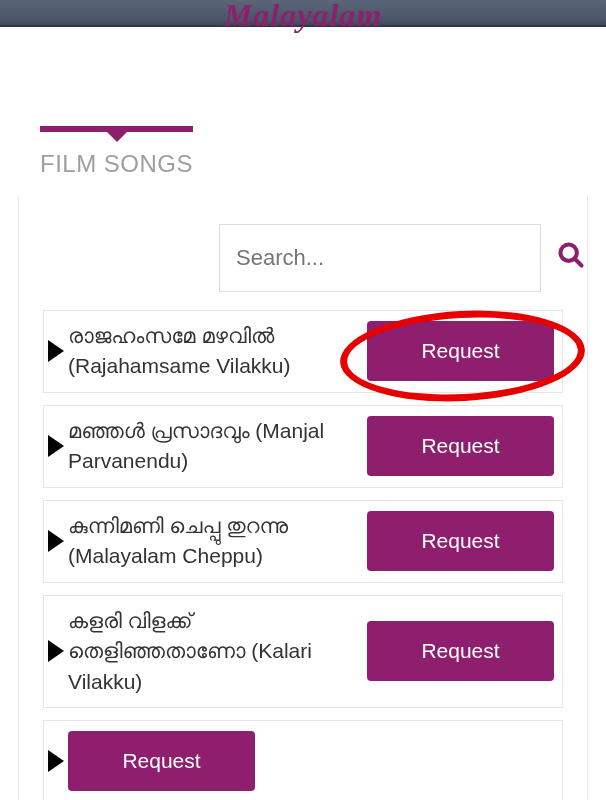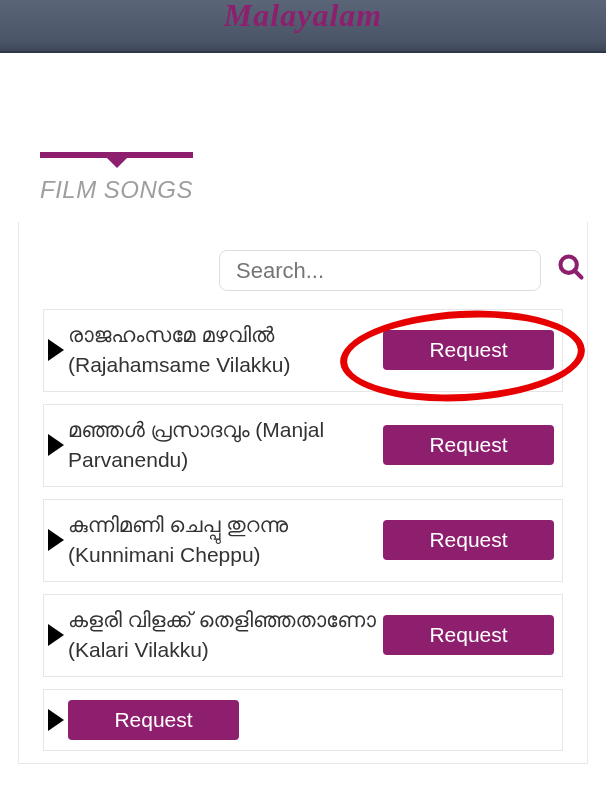--- a/index.html
+++ b/index.html
@@ -6,21 +6,21 @@
 body {
   font-family: Arial, Helvetica, sans-serif;
   background: #fff;
   width: 606px;
   height: 800px;
   overflow: hidden;
 }
 .header {
   background: #4a5568;
   background: linear-gradient(to bottom, #5a6578 0%, #4a5568 80%, #3e4758 100%);
-  height: 53px;
+  height: 27px;
   width: 100%;
   position: relative;
   border-bottom: 2px solid #2d3748;
 }
 .header-title {
   font-family: 'Brush Script MT', cursive;
   font-style: italic;
   color: #8e1f6e;
   font-size: 32px;
   font-weight: bold;
@@ -29,21 +29,20 @@
   letter-spacing: 1px;
 }
 .content {
   padding: 0 18px;
   margin-top: 105px;
 }
 .tabs {
   display: flex;
   gap: 40px;
   padding-left: 22px;
-  font-style: italic;
 }
 .tab {
   font-size: 24px;
   color: #9e9e9e;
   padding: 18px 0 18px 0;
   cursor: pointer;
   position: relative;
   letter-spacing: 0.5px;
 }
 .tab.active {
@@ -79,23 +78,23 @@
   padding-top: 28px;
 }
 .search-row {
   display: flex;
   align-items: center;
   padding: 0 12px 18px 200px;
   gap: 12px;
 }
 .search-input {
   flex: 1;
-  height: 41px;
+  height: 68px;
   border: 1px solid #ddd;
-  border-radius: 8px;
+  border-radius: 0;
   padding: 0 16px;
   font-size: 22px;
   color: #999;
 }
 .search-btn {
   color: #8e1f6e;
   font-size: 30px;
   font-weight: bold;
   cursor: pointer;
   padding: 0 4px;
@@ -128,22 +127,22 @@
   font-size: 21px;
   color: #333;
   line-height: 1.45;
 }
 .request-btn {
   background: #8e1f6e;
   color: #fff;
   font-size: 21px;
   border: none;
   border-radius: 4px;
-  padding: 8px 0;
-  width: 171px;
+  padding: 18px 0;
+  width: 187px;
   cursor: pointer;
   text-align: center;
   flex-shrink: 0;
 }
 .highlight-ellipse {
   position: absolute;
   border: 7px solid #e60000;
   border-radius: 50%;
   width: 245px;
   height: 90px;
@@ -188,21 +187,21 @@
       </div>
 
       <div class="song-row">
         <div class="play-icon"></div>
         <div class="song-title">മഞ്ഞൾ പ്രസാദവും (Manjal Parvanendu)</div>
         <button class="request-btn">Request</button>
       </div>
 
       <div class="song-row">
         <div class="play-icon"></div>
-        <div class="song-title">കുന്നിമണി ചെപ്പു തുറന്നു (Kunnimani Cheppu)</div>
+        <div class="song-title">കുന്നിമണി ചെപ്പു തുറന്നു (Malayalam Cheppu)</div>
         <button class="request-btn">Request</button>
       </div>
 
       <div class="song-row">
         <div class="play-icon"></div>
         <div class="song-title">കളരി വിളക്ക് തെളിഞ്ഞതാണോ (Kalari Vilakku)</div>
         <button class="request-btn">Request</button>
       </div>
 
       <div class="song-row">

